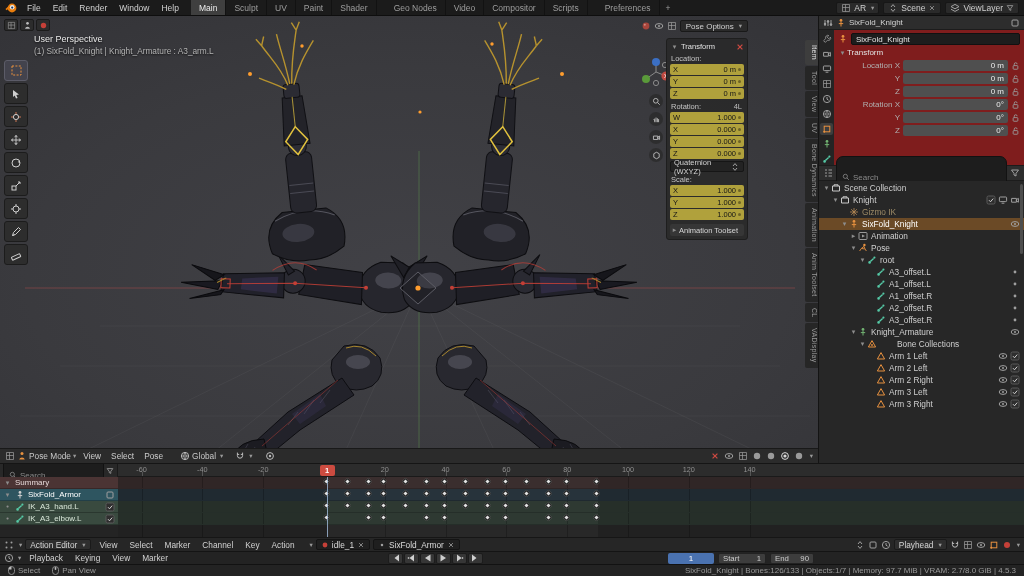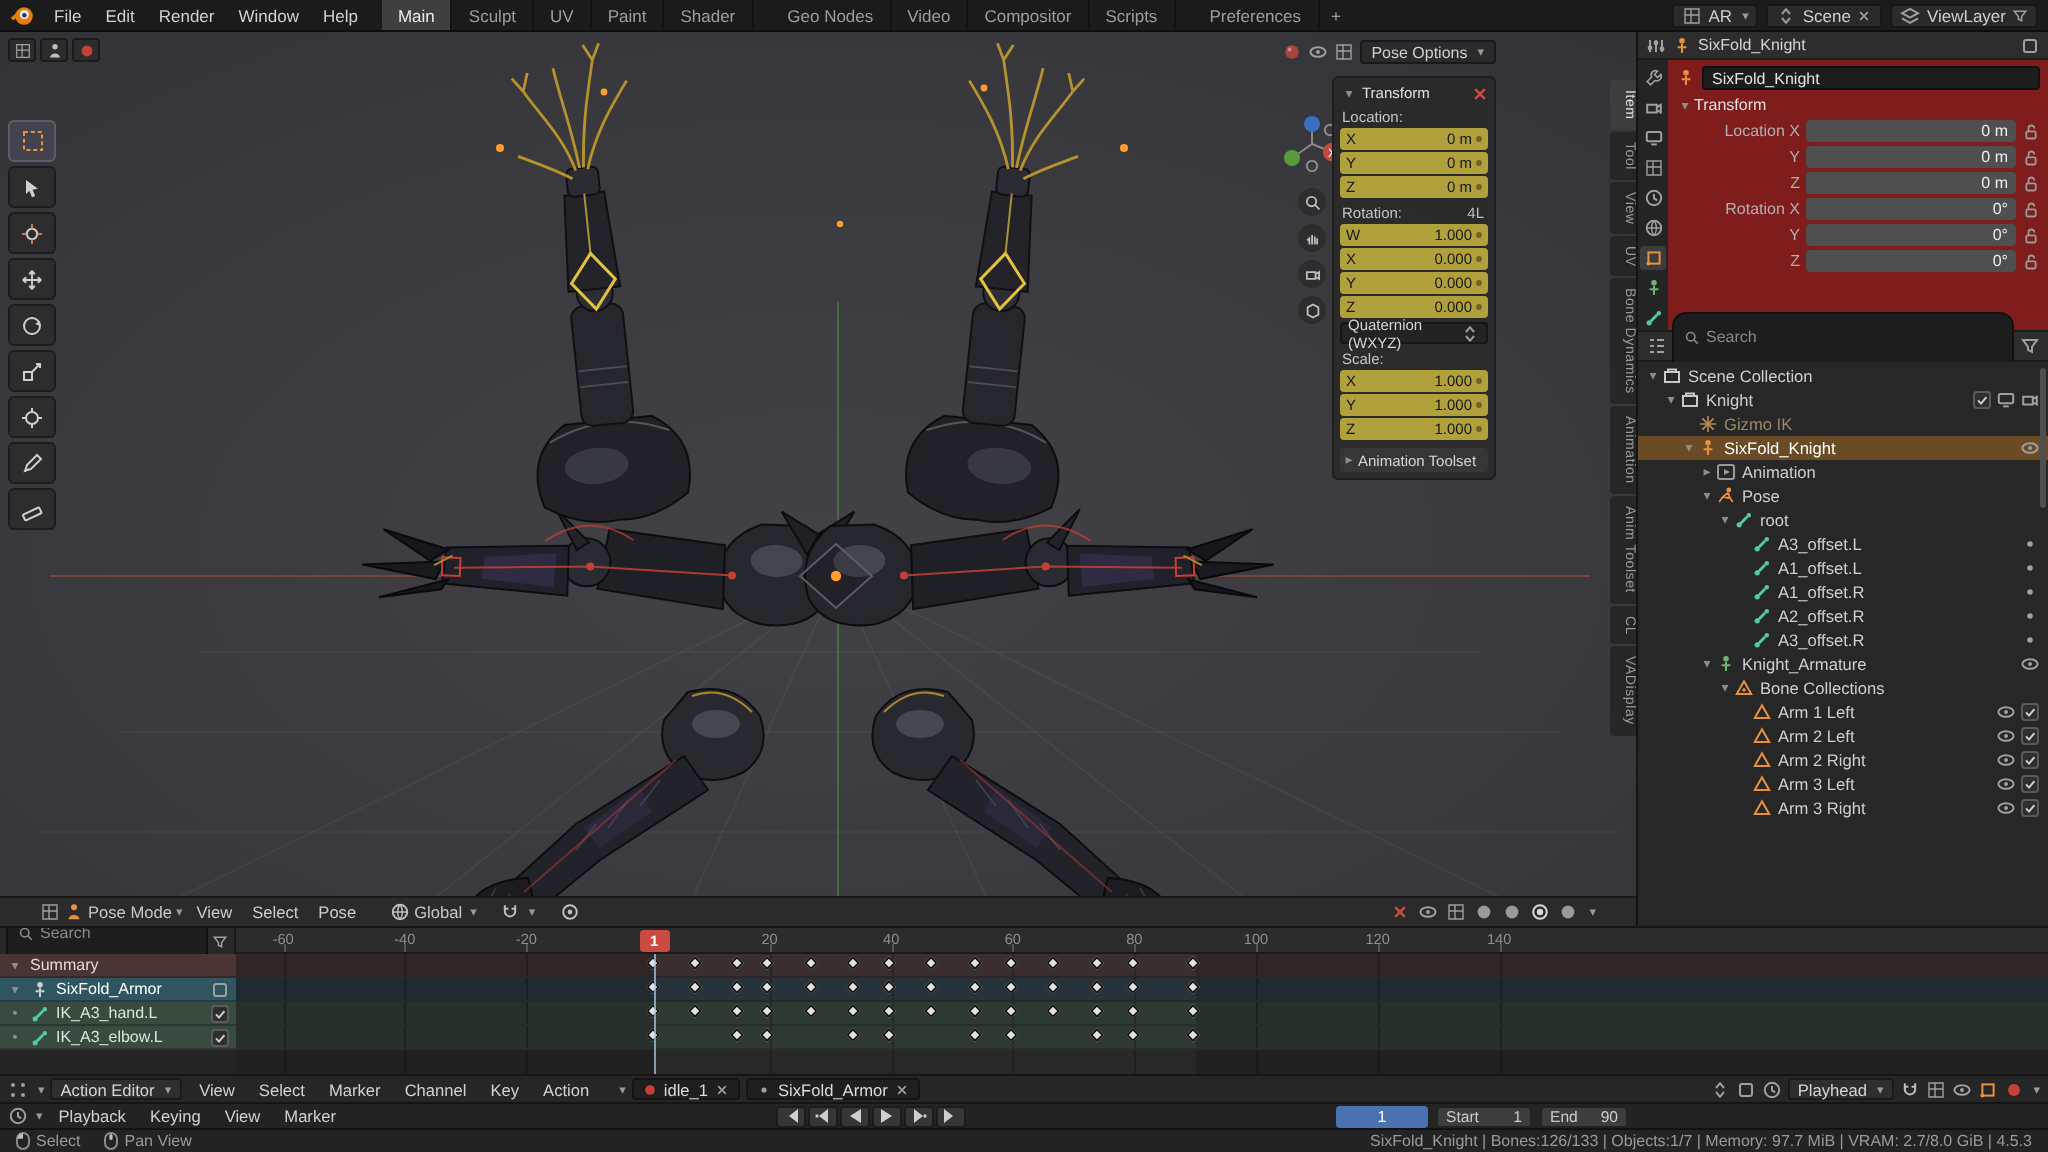--- a/index.html
+++ b/index.html
@@ -65,21 +65,21 @@
     display:flex;align-items:center;justify-content:space-between;padding:0 3px;margin:2px 0}
   .np-collapsed{height:12px;background:#363636;border-radius:2px;display:flex;align-items:center;
     margin-top:4px;color:#d5d5d5}
   .ntabs{position:absolute;top:24px;right:0;width:13px;display:flex;flex-direction:column;gap:1px;z-index:5}
   .ntab{writing-mode:vertical-rl;padding:5px 0;font-size:7px;color:#9a9a9a;background:#262626;
     border-radius:2px 0 0 2px;text-align:center;letter-spacing:.3px;white-space:nowrap}
   .ntab.active{background:#3d3d3d;color:#e2e2e2}
 
   
   .vp-footer{position:absolute;left:0;right:0;bottom:0;height:15px;background:#2b2b2b;
-    border-top:1px solid #191919;display:flex;align-items:center;gap:2px;padding:0 20px;
+    border-top:1px solid #191919;display:flex;align-items:center;gap:2px;padding:0 5px;
     font-size:8.3px;z-index:6;color:#c8c8c8}
   .vf-menu{padding:0 5px;color:#cdcdcd}
   .vf-group{display:flex;align-items:center;gap:2px;margin-left:10px}
   .vf-right{margin-left:auto;display:flex;align-items:center;gap:4px}
 
   
   .rightcol{width:206px;flex:0 0 206px;display:flex;flex-direction:column;border-left:1px solid #141414;background:#7f1d1d}
   .props-header{height:14px;flex:0 0 14px;background:#2d2d2d;border-bottom:1px solid #1c1c1c;
     display:flex;align-items:center;gap:3px;padding:0 4px;font-size:8px;color:#d5d5d5}
   .props-body{height:136px;flex:0 0 136px;display:flex;border-bottom:1px solid #1c1c1c}
@@ -91,21 +91,21 @@
   .name-field{flex:1;background:#1d1d1d;border:1px solid #111;border-radius:2px;height:12px;
     display:flex;align-items:center;padding:0 4px;color:#e3e3e3}
   .panel-title{display:flex;align-items:center;color:#e0e0e0;margin:2px 0}
   .prop-row{display:flex;align-items:center;gap:3px;height:13px}
   .prop-label{width:62px;text-align:right;color:#b0b0b0;white-space:nowrap}
   .prop-field{flex:1;background:#4f4f4f;border-radius:2px;height:11px;display:flex;align-items:center;
     justify-content:flex-end;padding:0 4px;color:#ededed}
   .outliner-header{height:15px;flex:0 0 15px;background:#2d2d2d;display:flex;align-items:center;gap:3px;
     padding:0 4px;border-bottom:1px solid #1c1c1c}
   .search-box{flex:1;background:#1d1d1d;border:1px solid #121212;border-radius:7px;height:11px;
-    display:flex;align-items:flex-end;gap:3px;padding:16px 5px;color:#8a8a8a;font-size:8px}
+    display:flex;align-items:flex-start;gap:3px;padding:16px 5px;color:#8a8a8a;font-size:8px}
   .outliner{flex:1;background:#272727;overflow:hidden;position:relative;padding-top:1px}
   .tree-row{height:12px;display:flex;align-items:center;font-size:8.3px;color:#cfcfcf;padding-right:4px;white-space:nowrap}
   .tree-row.selected{background:#6b4a26;color:#fff}
   .tree-row.dim{color:#9c8a66}
   .tree-right{margin-left:auto;display:flex;align-items:center;gap:2px}
   .outliner-scrollbar{position:absolute;right:1px;top:3px;width:3px;height:70px;background:#4e4e4e;border-radius:2px}
 
   
   .dopesheet{height:74px;flex:0 0 74px;background:#2b2b2b;position:relative;border-top:1px solid #151515;overflow:hidden}
   .dope-top{height:13px;display:flex}
@@ -336,20 +336,24 @@
               <path d="M2.2 8.6a2.9 2.9 0 0 1 5.6 0z" fill="#bdbdbd"></path>
             </svg>
           </span>
         <span class="mini-btn">
             <svg width="9" height="9" viewBox="0 0 10 10">
               <circle cx="5" cy="5" r="3" fill="#c54038"></circle>
             </svg>
           </span>
       </div>
 
+      <div class="vp-overlay">
+        <div class="vp-title">User Perspective</div>
+        <div class="vp-sub">(1) SixFold_Knight | Knight_Armature : A3_arm.L</div>
+      </div>
 
       <div class="toolbar" id="toolbar">
           <div class="tool active">
             <svg width="13" height="13" viewBox="0 0 13 13">
               <rect x="2" y="2" width="9" height="9" fill="none" stroke="#e8913f" stroke-dasharray="2 1.4"></rect>
             </svg>
           </div>
           <div class="tool">
             <svg width="12" height="12" viewBox="0 0 12 12">
               <path d="M3 2l6 4.4-2.7.5L7.6 10 6 10.6 4.7 7.4 3 9z" fill="#cfcfcf"></path>
@@ -1031,21 +1035,21 @@
             </span>
           </div>
           <div class="tree-row" style="padding-left:39px">
     <span class="disc">▾</span>
             <span class="ic">
               <svg viewBox="0 0 10 10">
                 <path d="M5 1.6 8.6 8H1.4z" fill="none" stroke="#e8913f"></path>
                 <circle cx="5" cy="6" r=".9" fill="#e8913f"></circle>
               </svg>
             </span>
-            <span style="margin-left:3px">Bone Collections</span>
+            <span style="margin-left:20px">Bone Collections</span>
     <span class="tree-right"></span>
           </div>
           <div class="tree-row" style="padding-left:48px">
     <span class="disc"></span>
             <span class="ic">
               <svg viewBox="0 0 10 10">
                 <path d="M5 1.6 8.6 8H1.4z" fill="none" stroke="#e8913f"></path>
               </svg>
             </span>
             <span style="margin-left:3px">Arm 1 Left</span>

